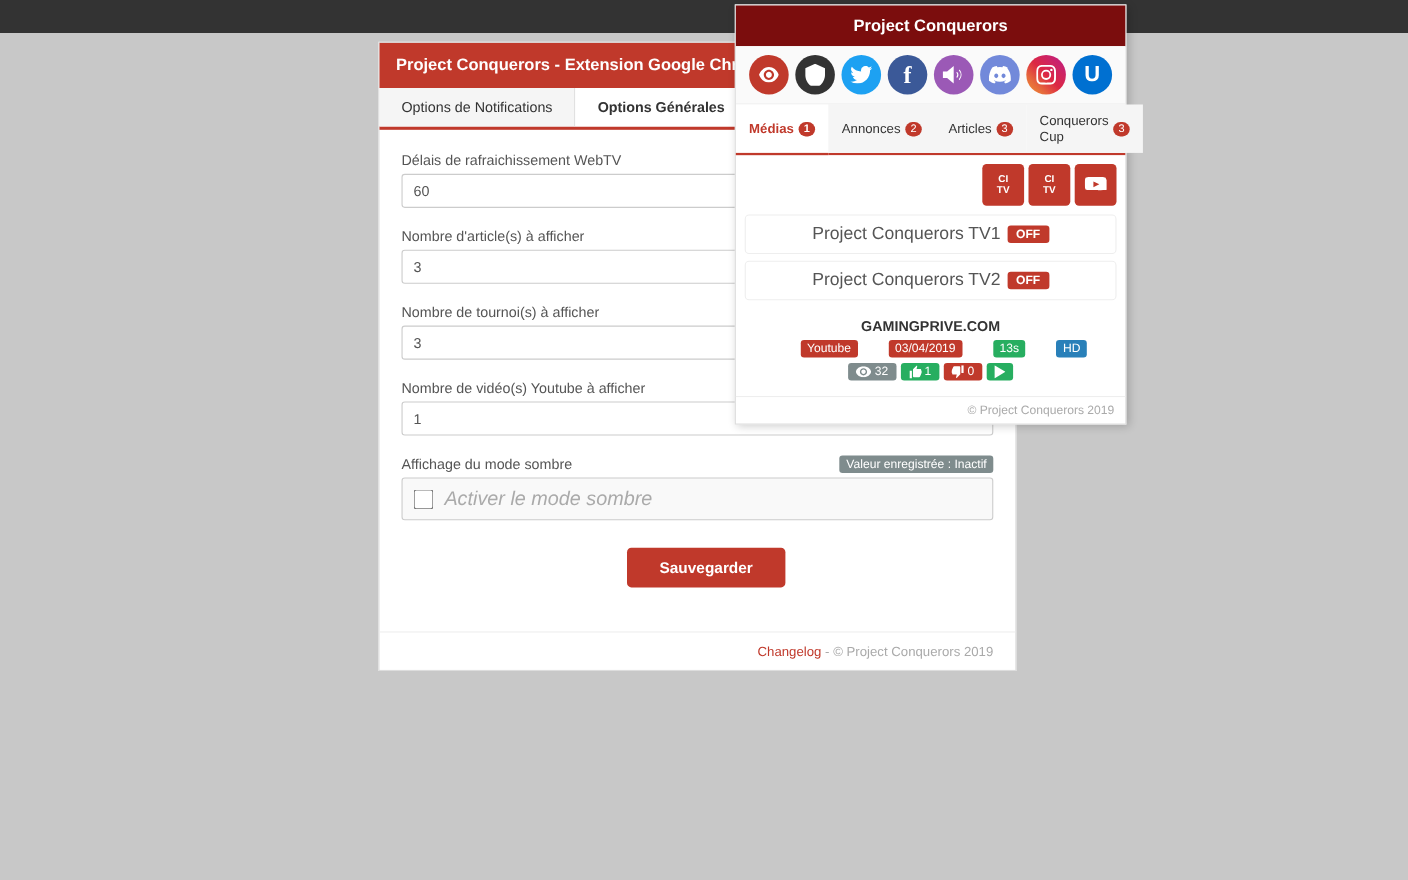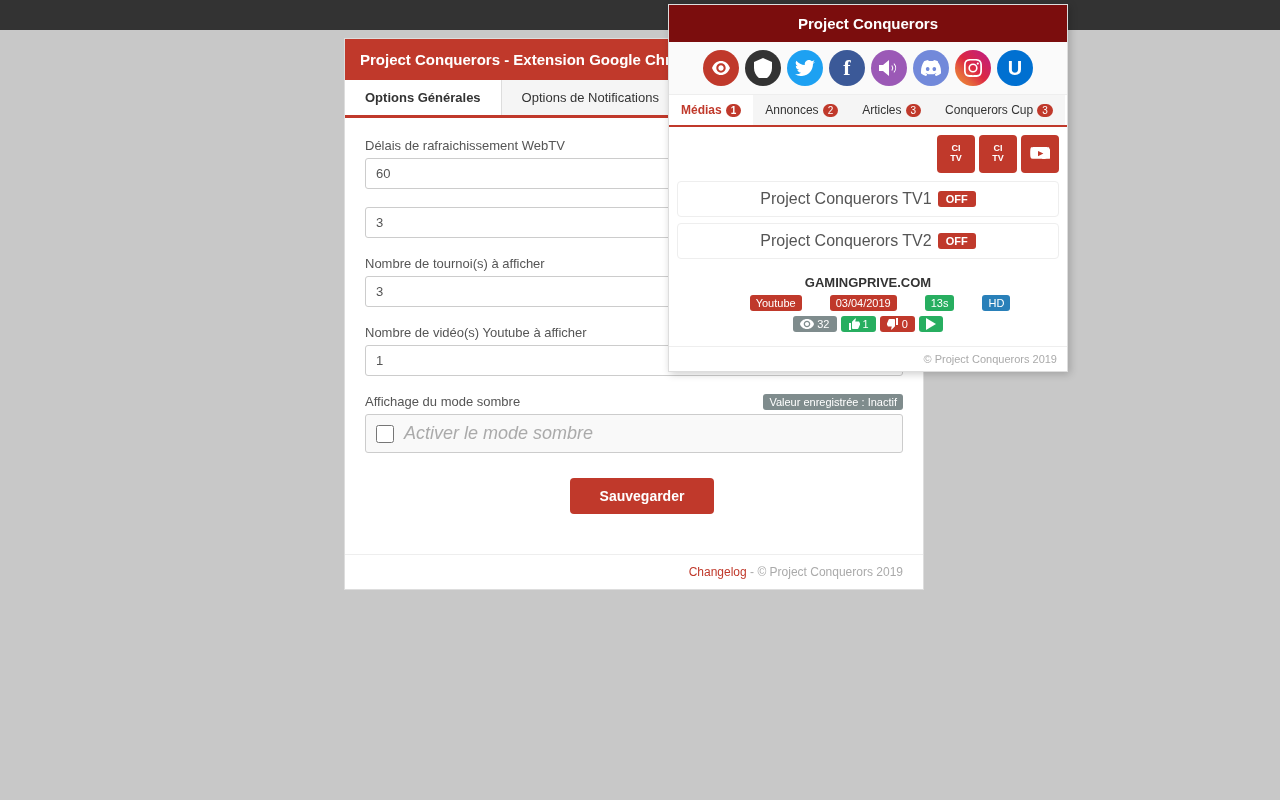--- a/index.html
+++ b/index.html
@@ -150,21 +150,21 @@
     .settings-footer a {
       color: #c0392b;
       text-decoration: none;
     }
 
     
     .popup-panel {
       position: absolute;
       top: 4px;
       left: 668px;
-      width: 400px;
+      width: 356px;
       background: #fff;
       border: 1px solid #ddd;
       box-shadow: 2px 2px 8px rgba(0,0,0,0.2);
       z-index: 100;
     }
 
     .popup-header {
       background: #7b0d0d;
       color: #fff;
       padding: 10px 15px;
@@ -361,36 +361,37 @@
   </style>
 </head>
 <body>
 
 <div class="top-bar"></div>
 
 <div class="settings-panel">
   <div class="settings-header">Project Conquerors - Extension Google Chrome</div>
 
   <div class="settings-tabs">
+    <div class="settings-tab">
+      <span>Options de Notifications</span>
+    </div>
     <div class="settings-tab active">
       <span>Options Générales</span>
-    </div>
-    <div class="settings-tab">
-      <span>Options de Notifications</span>
     </div>
   </div>
 
   <div class="settings-body">
 
     <div class="form-group">
       <label class="form-label">Délais de rafraichissement WebTV</label>
       <input class="form-input" type="text" value="60" style="">
     </div>
 
     <div class="form-group">
+      <label class="form-label">Nombre d'article(s) à afficher</label>
       <input class="form-input" type="text" value="3" style="">
     </div>
 
     <div class="form-group">
       <label class="form-label">Nombre de tournoi(s) à afficher</label>
       <input class="form-input" type="text" value="3" style="">
     </div>
 
     <div class="form-group form-group-with-badge">
       <div style="display:flex; align-items:center; justify-content:space-between; margin-bottom:5px;">

